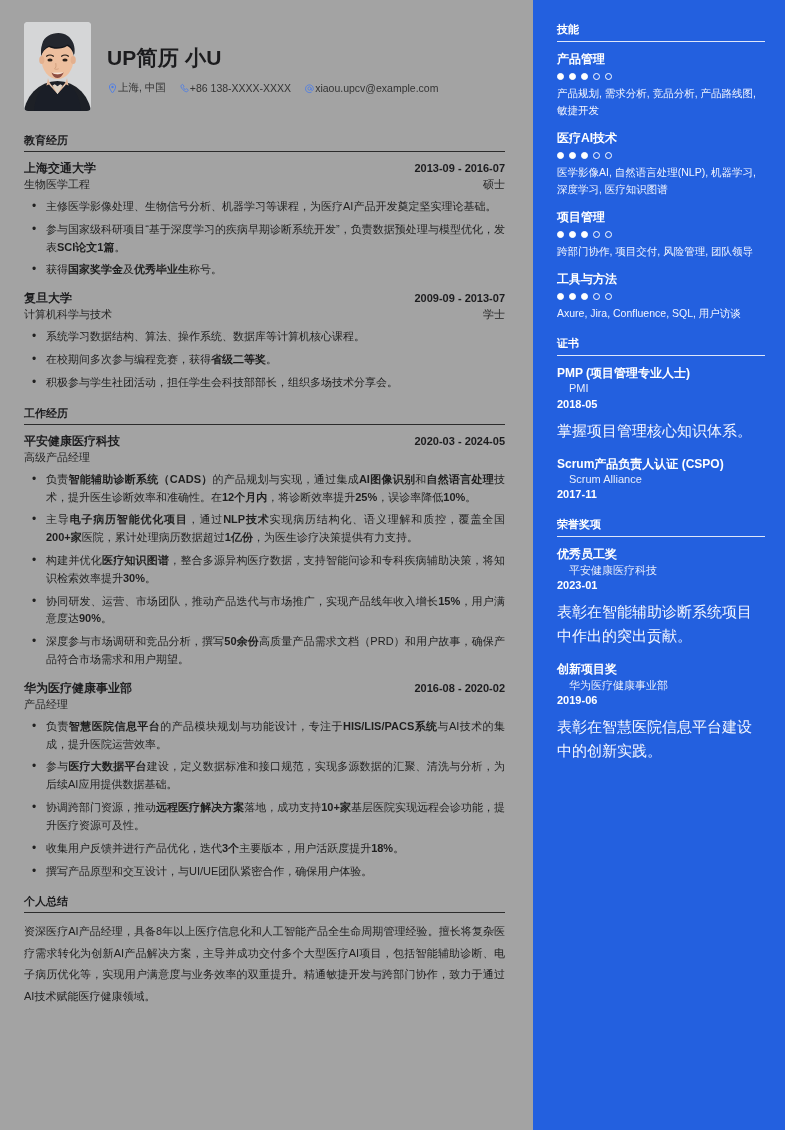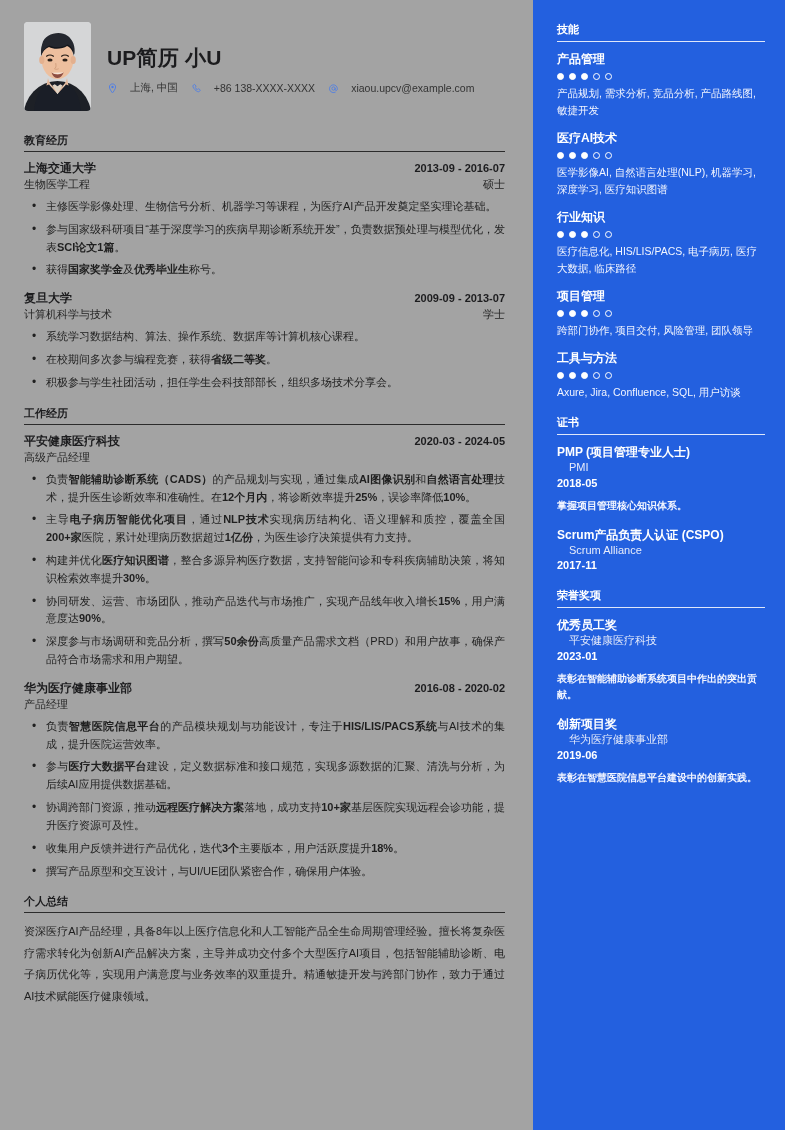--- a/index.html
+++ b/index.html
@@ -54,21 +54,21 @@
     display: flex;
     align-items: center;
     flex-wrap: wrap;
     gap: 4px;
     font-size: 10.5px;
     color: #333333;
   }
   .contact-item {
     display: inline-flex;
     align-items: center;
-    gap: 12px;
+    gap: 0;
     margin-right: 9px;
     white-space: nowrap;
   }
   .contact-item svg { display: block; }
 
   
   .section { margin-bottom: 14px; }
   .section-title {
     font-size: 11px;
     font-weight: 700;
@@ -193,25 +193,24 @@
     line-height: 1.4;
     margin-left: 12px;
   }
   .cert-date {
     font-size: 11px;
     font-weight: 700;
     color: #ffffff;
     line-height: 1.45;
   }
   .cert-desc {
-    font-size: 10px;
+    font-size: 15px;
     line-height: 1.62;
     color: #f2f5ff;
     margin-top: 6px;
-    font-weight: bold;
   }
 </style>
 </head>
 <body>
 
 <div class="page">
 
   <div class="main-col">
 
     <div class="header">
@@ -370,31 +369,20 @@
         <div class="dots">
           <span class="dot filled"></span>
           <span class="dot filled"></span>
           <span class="dot filled"></span>
           <span class="dot"></span>
           <span class="dot"></span>
         </div>
         <div class="skill-keywords">医学影像AI, 自然语言处理(NLP), 机器学习, 深度学习, 医疗知识图谱</div>
       </div>
 
-      <div class="skill-group">
-        <div class="skill-name">行业知识</div>
-        <div class="dots">
-          <span class="dot filled"></span>
-          <span class="dot filled"></span>
-          <span class="dot filled"></span>
-          <span class="dot"></span>
-          <span class="dot"></span>
-        </div>
-        <div class="skill-keywords">医疗信息化, HIS/LIS/PACS, 电子病历, 医疗大数据, 临床路径</div>
-      </div>
 
       <div class="skill-group">
         <div class="skill-name">项目管理</div>
         <div class="dots">
           <span class="dot filled"></span>
           <span class="dot filled"></span>
           <span class="dot filled"></span>
           <span class="dot"></span>
           <span class="dot"></span>
         </div>

